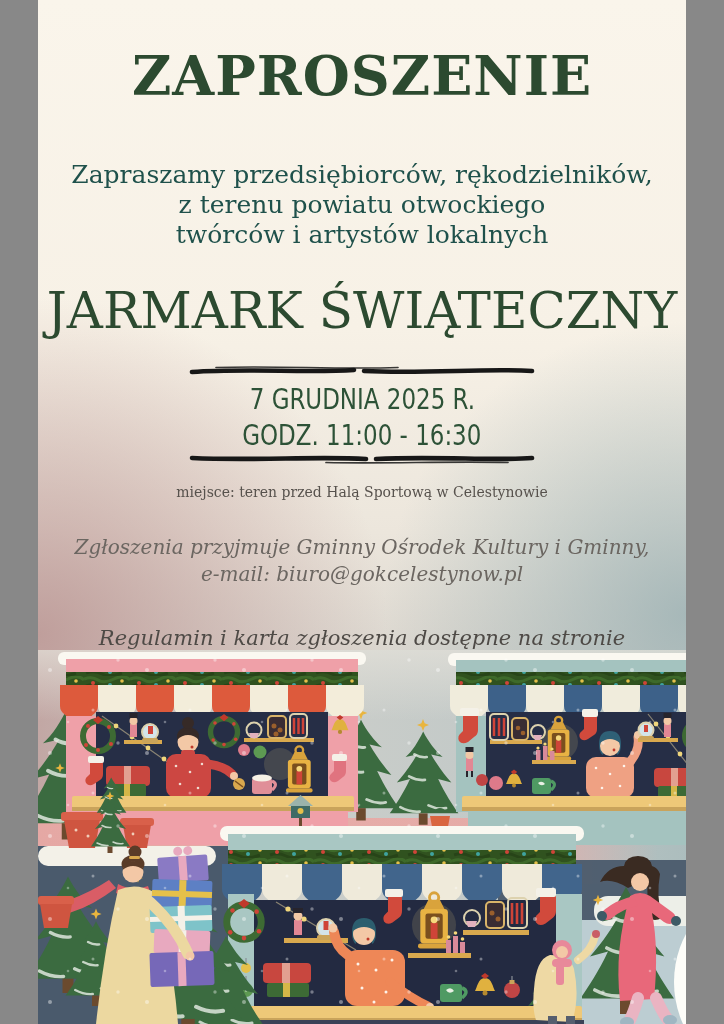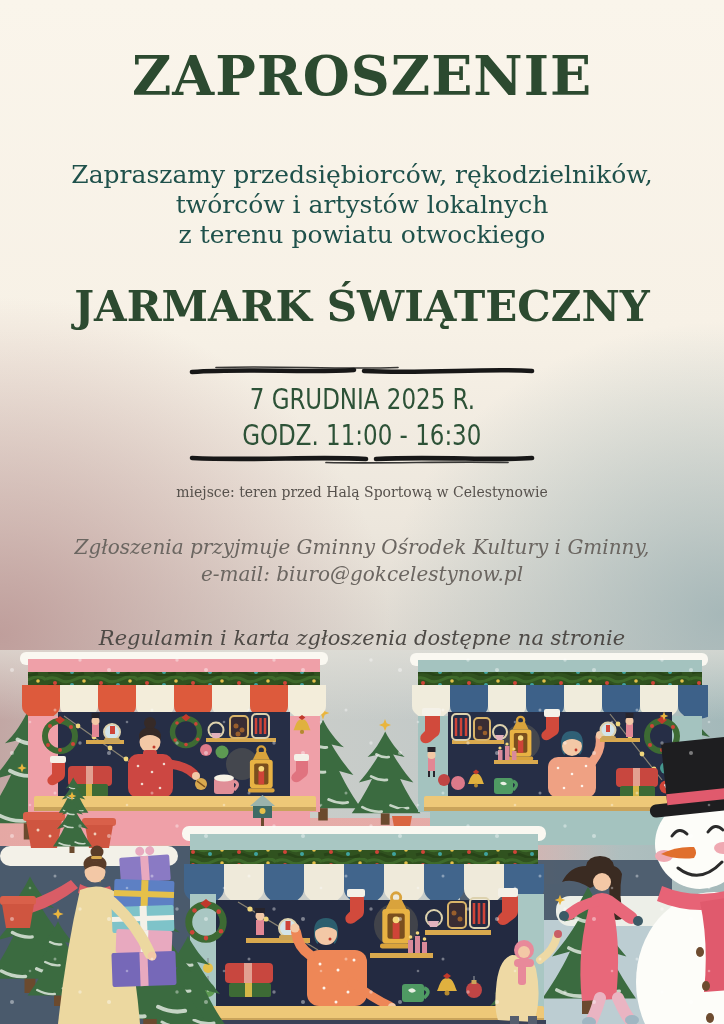--- a/index.html
+++ b/index.html
@@ -1,47 +1,47 @@
 <!DOCTYPE html>
 <html><head>
 <meta charset="utf-8">
 <style>
   html,body{margin:0;padding:0;background:#888;}
   .poster{
-    position:relative;width:724px;height:1024px;margin:0 auto;overflow:hidden;
+    position:relative;width:648px;height:1024px;margin:0 auto;overflow:hidden;
     font-family:"DejaVu Serif", serif;
     background:
       radial-gradient(90% 55% at 0% 62%, rgba(186,148,146,.85), rgba(186,148,146,0) 60%),
       radial-gradient(85% 52% at 100% 60%, rgba(152,175,178,.8), rgba(152,175,178,0) 55%),
       linear-gradient(180deg,#faf5eb 0%,#f7f1e6 32%,#ece6dc 52%,#d8d4cd 66%,#c7c6c1 100%);
   }
   .txt{position:absolute;left:0;right:0;text-align:center;}
   .title{top:44px;font-size:54px;font-weight:bold;color:#2c4a30;letter-spacing:1px;}
   .intro{top:160px;font-size:25px;font-weight:normal;color:#1f514b;line-height:30px;}
-  .event{top:282px;font-size:42px;font-weight:bold;color:#2c4a30;letter-spacing:0px;}
+  .event{top:282px;font-size:50px;font-weight:normal;color:#2c4a30;letter-spacing:0px;}
   .dates{top:382px;font-size:28px;font-weight:normal;color:#2d5237;line-height:36px;font-family:"DejaVu Sans",sans-serif;}
   .dates .squish{display:inline-block;transform:scaleX(.82);transform-origin:center;}
   .loc{top:484px;font-size:14px;color:#57524d;}
   .contact{top:534px;font-size:20px;font-style:italic;color:#6b6661;line-height:27px;}
   .footnote{top:626px;font-size:21px;font-style:italic;color:#4e4a46;}
   .divider{position:absolute;left:50%;transform:translateX(-50%);}
   .div-top{top:364px;} .div-bot{top:452px;}
   .scene{position:absolute;left:0;top:650px;width:724px;height:374px;display:block;}
 </style>
 </head>
 <body>
 
 <div class="poster">
 
   <h1 class="txt title" style="margin:0;">ZAPROSZENIE</h1>
 
   <div class="txt intro">
     <div>Zapraszamy przedsiębiorców, rękodzielników,</div>
+    <div>z terenu powiatu otwockiego</div>
     <div>twórców i artystów lokalnych</div>
-    <div>z terenu powiatu otwockiego</div>
   </div>
 
   <h2 class="txt event" style="margin:0;">JARMARK ŚWIĄTECZNY</h2>
 
   <svg class="divider div-top" width="352" height="14" viewBox="0 0 352 14">
     <path d="M6,8 C60,4 120,9 168,6" stroke="#171717" stroke-width="4.6" fill="none" stroke-linecap="round"></path>
     <path d="M178,7 C240,10 300,4 346,7" stroke="#171717" stroke-width="4.6" fill="none" stroke-linecap="round"></path>
     <path d="M30,3.5 C90,1.5 150,5.5 212,3.5" stroke="#171717" stroke-width="1.7" fill="none" stroke-linecap="round" opacity=".85"></path>
   </svg>
 

